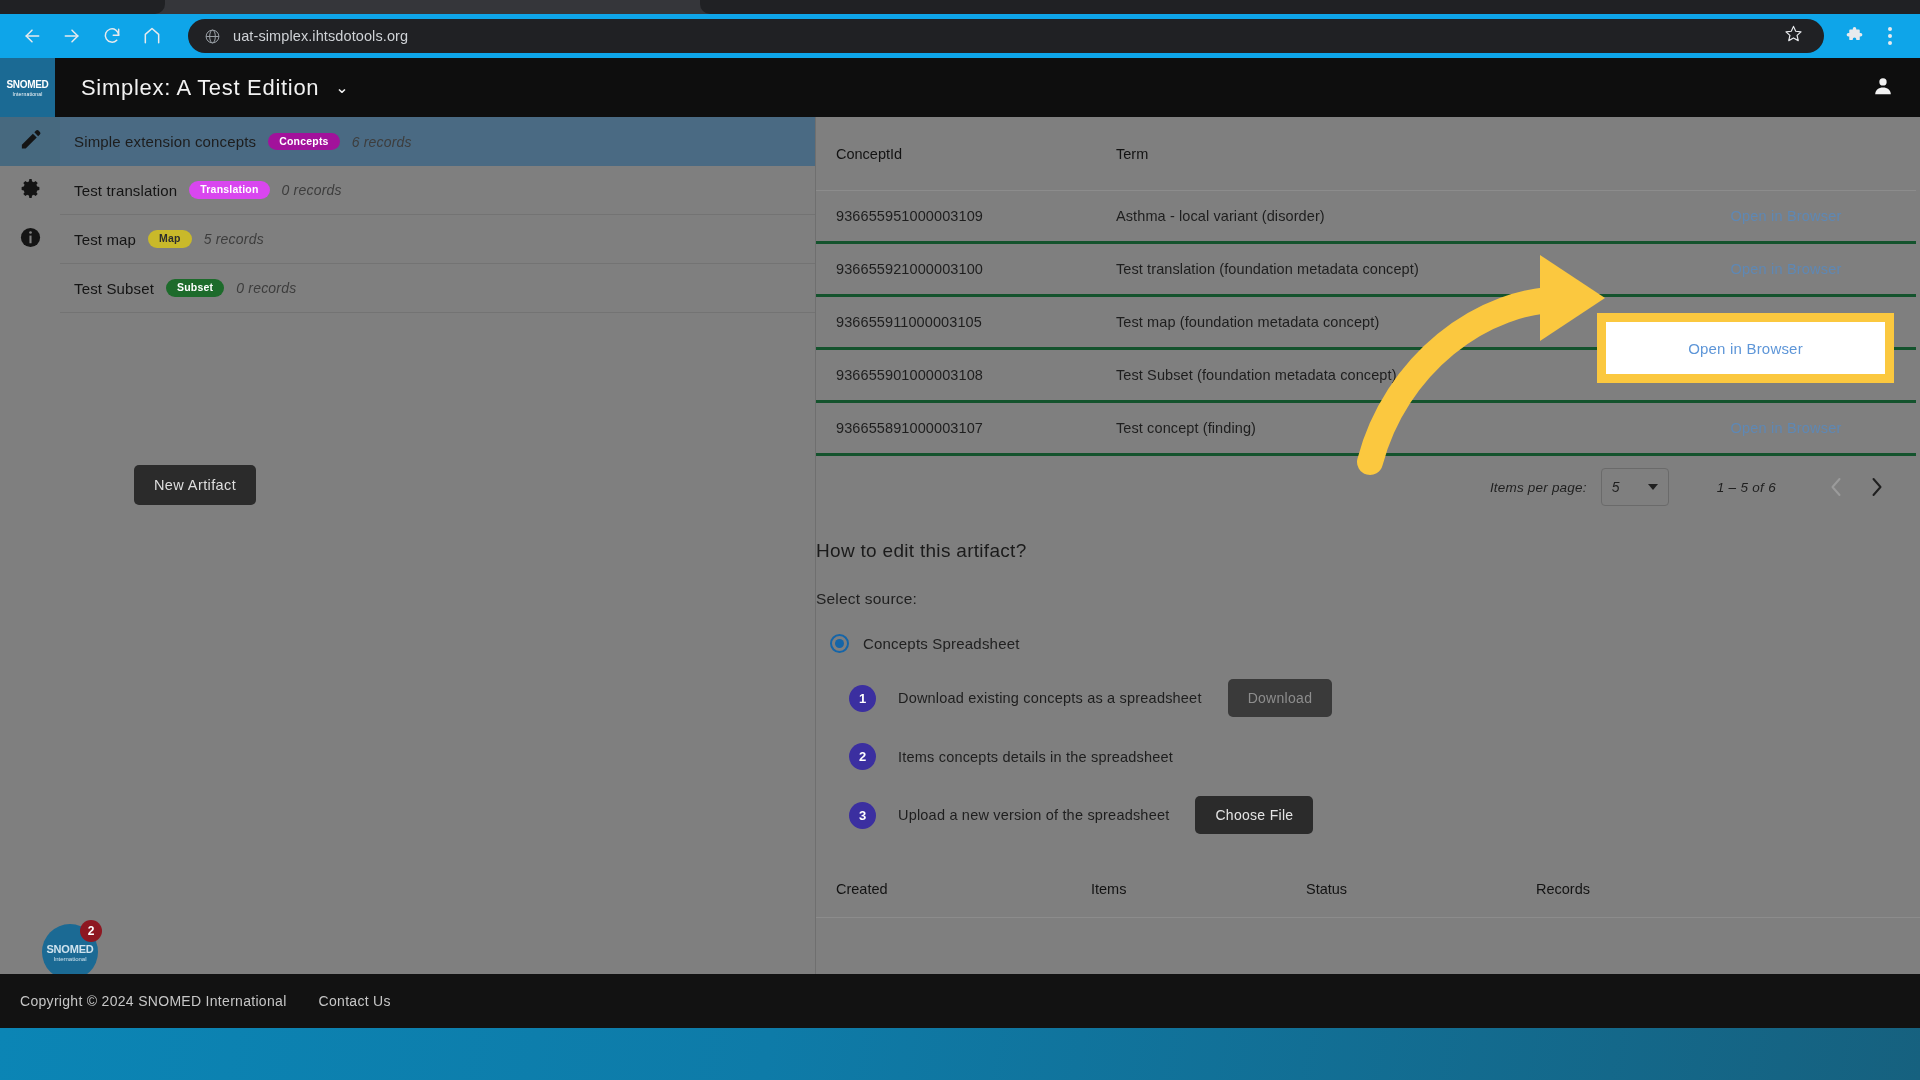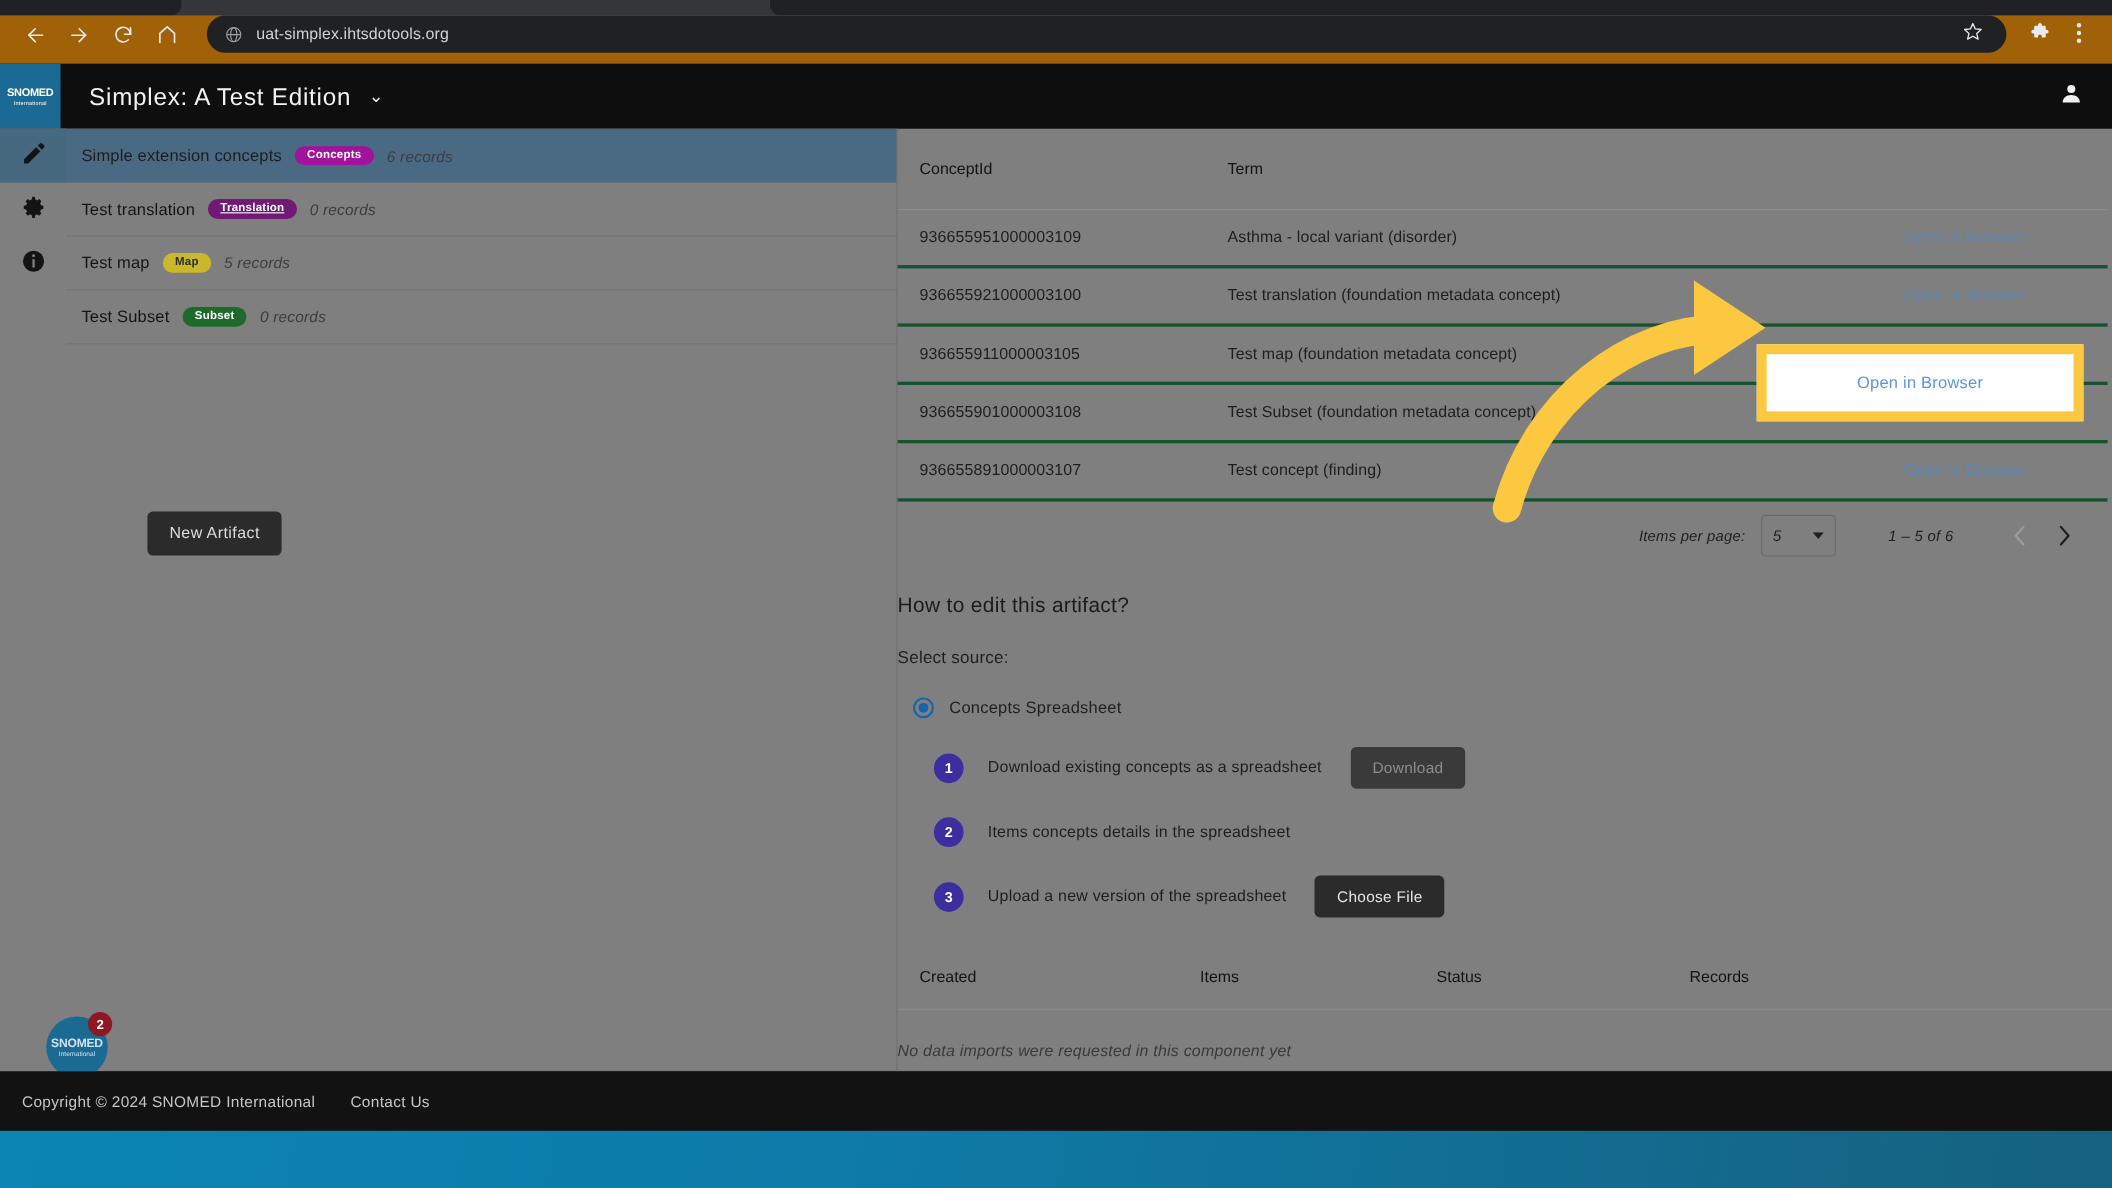--- a/index.html
+++ b/index.html
@@ -9,22 +9,22 @@
     overflow: hidden;
     background: #0d0d0f;
   }
 
   
   #browser-chrome { position: absolute; top: 0; left: 0; width: 1920px; height: 58px; background: #35363a; }
   #tab-strip { position: absolute; top: 0; left: 0; width: 1920px; height: 14px; background: #35363a; }
   #tab-active { position: absolute; top: 0; left: 0; width: 165px; height: 14px; background: #202124; border-bottom-right-radius: 10px; }
   #tab-inactive { position: absolute; top: 0; left: 700px; width: 1220px; height: 14px; background: #202124; border-bottom-left-radius: 10px; }
 
-  #nav-bar { position: absolute; top: 14px; left: 0; width: 1920px; height: 44px; background: #a16207;
-             display: flex; padding: 0 14px; gap: 4px; }
+  #nav-bar { position: absolute; top: 14px; left: 0; width: 1920px; height: 44px; background: #0ea5e9;
+             display: flex; align-items: center; padding: 0 14px; gap: 4px; }
   .navbtn { width: 36px; height: 36px; display: flex; align-items: center; justify-content: center;
             border-radius: 50%; color: #e8eaed; cursor: pointer; }
   .navbtn svg { width: 20px; height: 20px; stroke: #e8eaed; fill: none; stroke-width: 1.8; stroke-linecap: round; stroke-linejoin: round; }
 
   #omnibox { flex: 1; height: 34px; margin-left: 14px; margin-right: 10px; background: #202124;
              border-radius: 17px; display: flex; align-items: center; padding: 0 16px; gap: 12px; }
   #omnibox .globe { width: 17px; height: 17px; flex: 0 0 17px; }
   #omnibox .globe svg { width: 17px; height: 17px; stroke: #9aa0a6; fill: none; stroke-width: 1.4; }
   #url-text { color: #cfd2d6; font-size: 14.5px; letter-spacing: .1px; flex: 1; }
   #star-icon { width: 24px; height: 24px; }
@@ -59,21 +59,21 @@
   #artifacts-panel { position: absolute; top: 0; left: 60px; width: 756px; height: 857px;
                      border-right: 1px solid #6f6f6f; }
   .artifact-row { height: 49px; display: flex; align-items: center; padding-left: 14px; gap: 12px;
                   border-bottom: 1px solid #737373; cursor: pointer; }
   .artifact-row.selected { background: #4a6a83; border-bottom: none; }
   .artifact-name { color: #141414; font-size: 15px; letter-spacing: .15px; }
   .artifact-row.selected .artifact-name { color: #1d1d1d; }
   .chip { border-radius: 11px; padding: 3px 11px 4px; font-size: 10.5px; font-weight: 700; color: #fff;
           letter-spacing: .2px; line-height: 1; }
   .chip.concepts { background: #a2129b; }
-  .chip.translation { background: #701a75; text-decoration: underline; }
+  .chip.translation { background: #d946ef; }
   .chip.map { background: #c9b92a; color: #2d2d2d; }
   .chip.subset { background: #1d6b2b; }
   .artifact-records { color: #3d3d3d; font-size: 14px; font-style: italic; letter-spacing: .2px; }
   #new-artifact-button { position: absolute; top: 348px; left: 74px; background: #2b2b2b; color: #dedede;
                          border: none; border-radius: 5px; padding: 12px 20px; font-size: 14.5px;
                          letter-spacing: .4px; cursor: pointer; font-family: inherit; }
 
   
   #main { position: absolute; top: 0; left: 816px; width: 1104px; height: 857px; }
 
@@ -370,21 +370,20 @@
         <button class="step-btn enabled">Choose File</button>
       </div>
     </div>
 
     <div id="imports-head">
       <div class="ih-created">Created</div>
       <div class="ih-name">Items</div>
       <div class="ih-status">Status</div>
       <div class="ih-records">Records</div>
     </div>
-    <div id="no-imports">No data imports were requested in this component yet</div>
   </div>
 
   <div id="support-badge">
     <div class="sl1">SNOMED</div>
     <div class="sl2">International</div>
     <div id="support-count">2</div>
   </div>
 </div>
 
 <div id="annotation">

